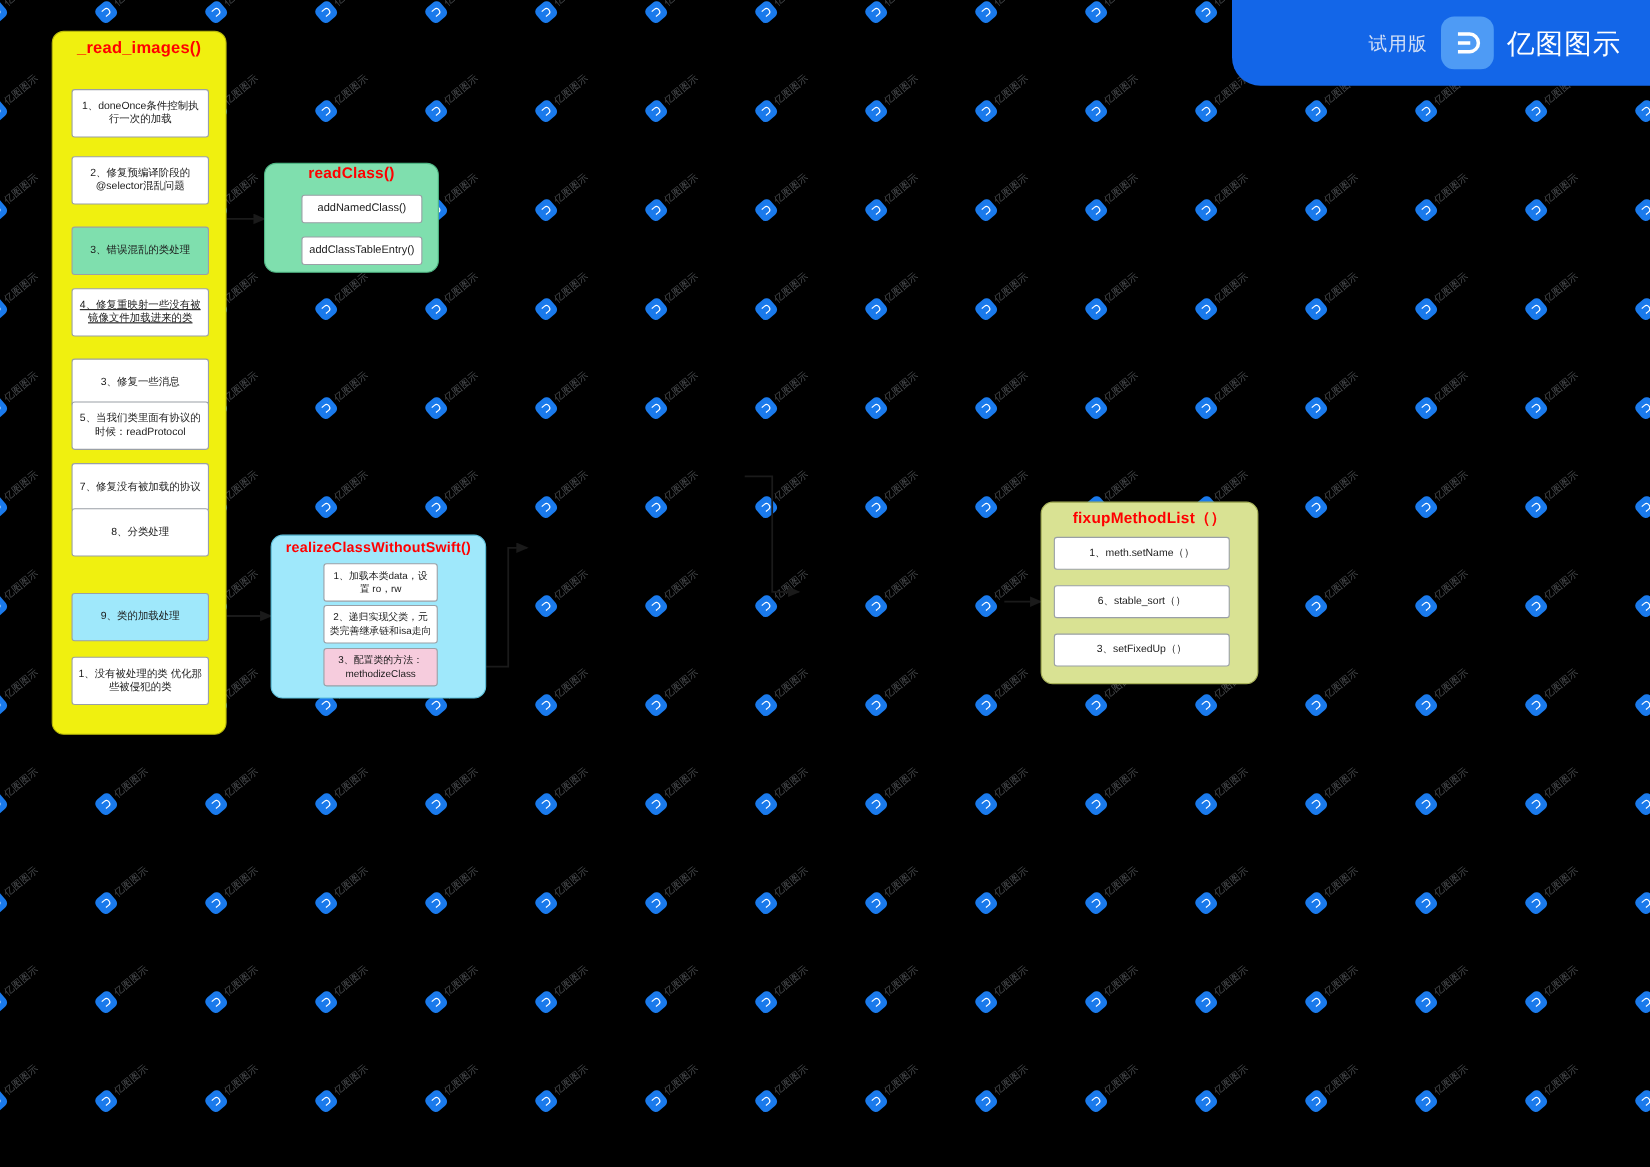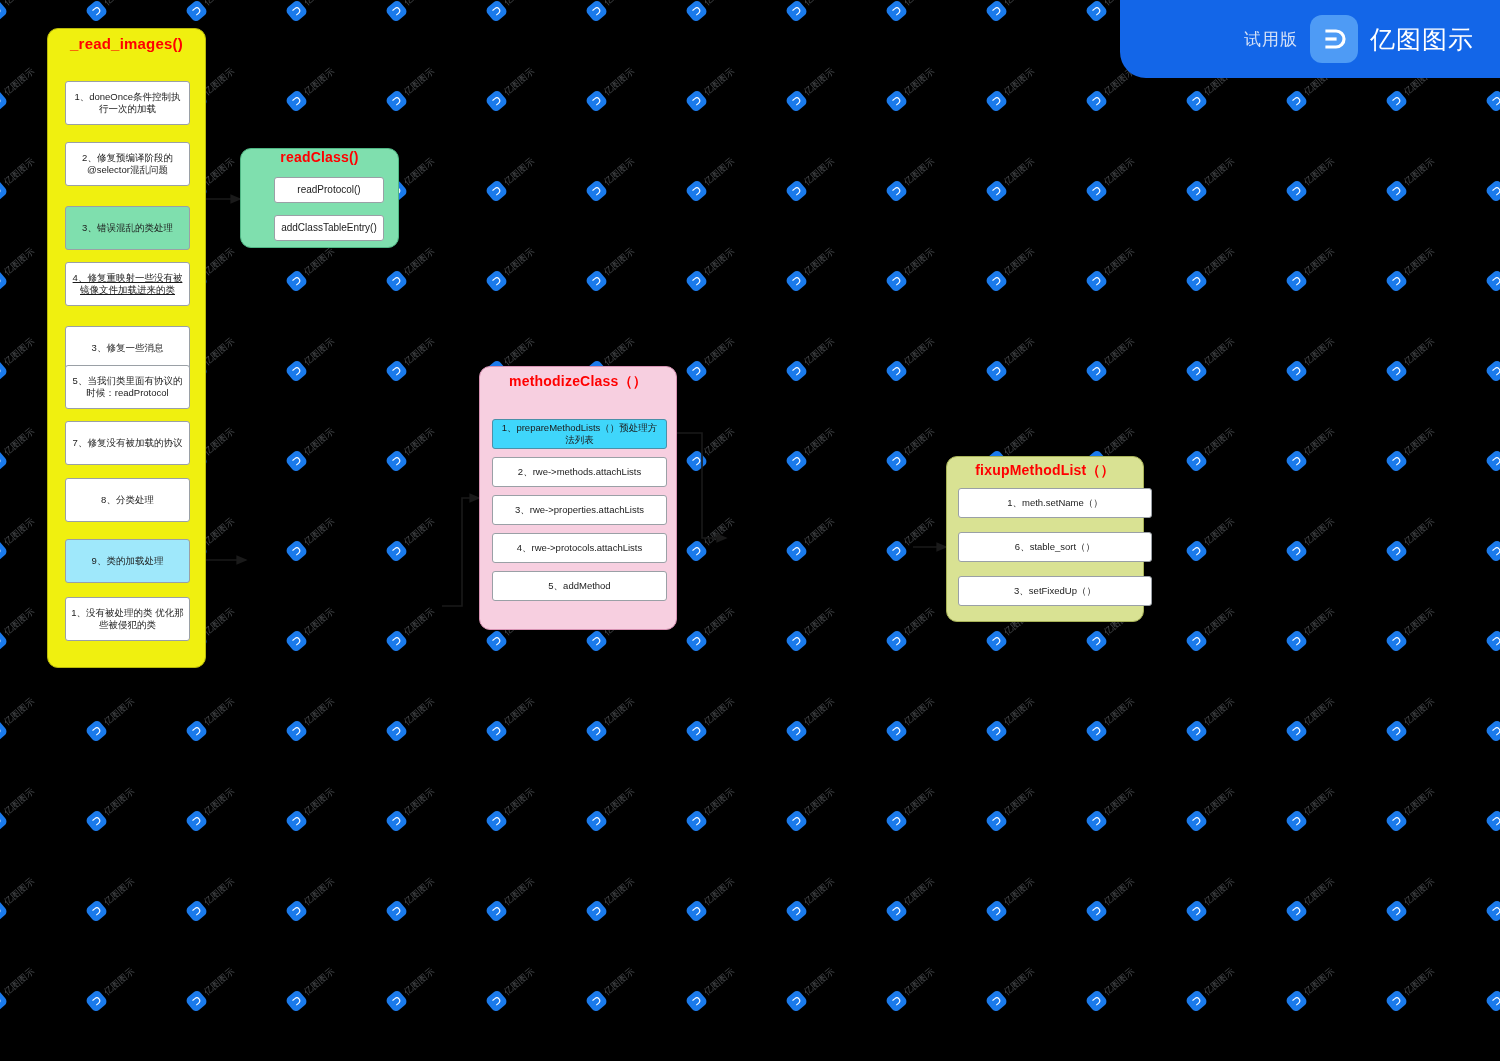--- a/index.html
+++ b/index.html
@@ -166,21 +166,21 @@
 
   
   #grp-fixup {
     left: 946px; top: 456px; width: 198px; height: 166px;
     background: #d9e293;
     border: 1px solid #a8b258;
   }
   #grp-fixup .group-title { font-size: 14px; margin-top: 5px; }
   #grp-fixup .node {
     position: absolute;
-    left: 11px; width: 194px; height: 30px;
+    left: 11px; width: 160px; height: 30px;
     font-size: 9.5px;
   }
 
   
   #trial-badge {
     position: absolute;
     right: 0; top: 0;
     width: 380px; height: 78px;
     background: #1366e8;
     border-bottom-left-radius: 26px;
@@ -2146,40 +2146,38 @@
 
   <div class="group" id="grp-read-images">
     <div class="group-title">_read_images()</div>
     <div class="node" style="top:52px;">1、doneOnce条件控制执行一次的加载</div>
     <div class="node" style="top:113px;">2、修复预编译阶段的@selector混乱问题</div>
     <div class="node" style="top:177px; background:#7fdfae;">3、错误混乱的类处理</div>
     <div class="node" style="top:233px;text-decoration:underline;">4、修复重映射一些没有被镜像文件加载进来的类</div>
     <div class="node" style="top:297px;">3、修复一些消息</div>
     <div class="node" style="top:336px;">5、当我们类里面有协议的时候：readProtocol</div>
     <div class="node" style="top:392px;">7、修复没有被加载的协议</div>
-    <div class="node" style="top:449px;">8、分类处理</div>
+    <div class="node" style="top:433px;">8、分类处理</div>
     <div class="node" style="top:510px; background:#9fe8fb;">9、类的加载处理</div>
     <div class="node" style="top:568px;">1、没有被处理的类 优化那些被侵犯的类</div>
   </div>
 
   <div class="group" id="grp-read-class">
     <div class="group-title">readClass()</div>
-    <div class="node" style="top:28px;">readProtocol()</div>
+    <div class="node" style="top:28px;">addNamedClass()</div>
     <div class="node" style="top:66px;">addClassTableEntry()</div>
   </div>
 
-
-  <div class="group" id="grp-methodize">
-    <div class="group-title">methodizeClass（）</div>
-    <div class="node cyan" style="top:52px;">1、prepareMethodLists（）预处理方法列表</div>
-    <div class="node" style="top:90px;">2、rwe-&gt;methods.attachLists</div>
-    <div class="node" style="top:128px;">3、rwe-&gt;properties.attachLists</div>
-    <div class="node" style="top:166px;">4、rwe-&gt;protocols.attachLists</div>
-    <div class="node" style="top:204px;">5、addMethod</div>
+  <div class="group" id="grp-realize">
+    <div class="group-title">realizeClassWithoutSwift()</div>
+    <div class="node" style="top:25px;">1、加载本类data，设置 ro，rw</div>
+    <div class="node" style="top:63px;">2、递归实现父类，元类完善继承链和isa走向</div>
+    <div class="node pink" style="top:102px;">3、配置类的方法：methodizeClass</div>
   </div>
+
 
 
   <div class="group" id="grp-fixup">
     <div class="group-title">fixupMethodList（）</div>
     <div class="node" style="top:31px;">1、meth.setName（）</div>
     <div class="node" style="top:75px;">6、stable_sort（）</div>
     <div class="node" style="top:119px;">3、setFixedUp（）</div>
   </div>
 
 </div>

